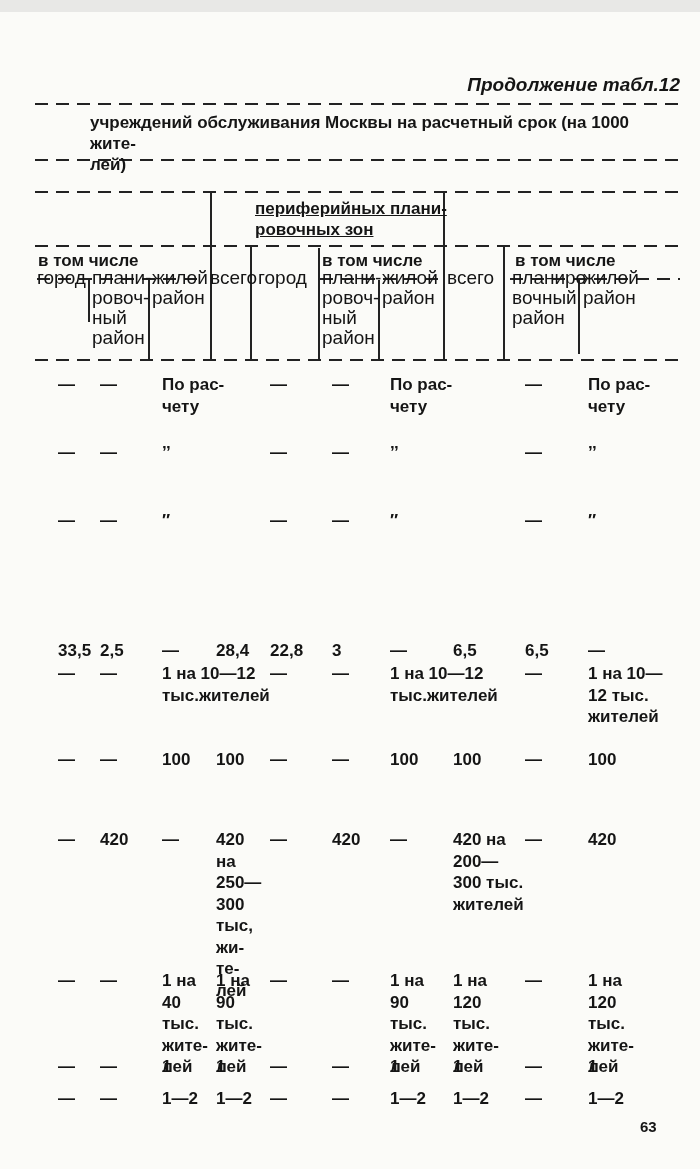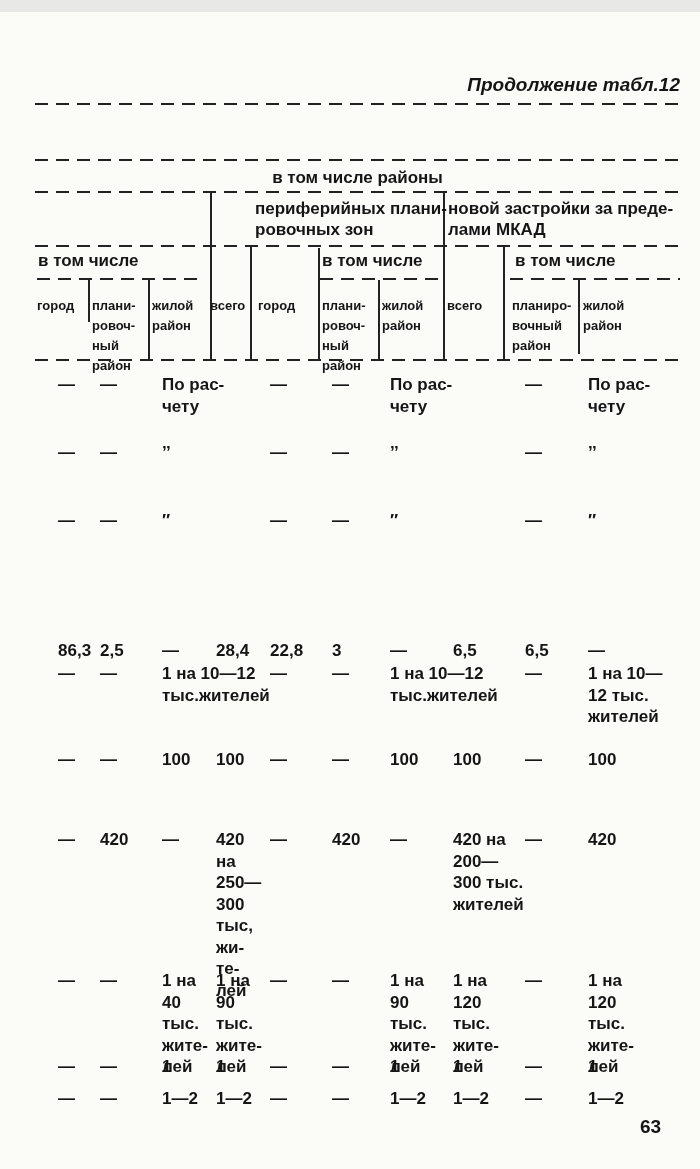--- a/index.html
+++ b/index.html
@@ -6,21 +6,21 @@
   #page{position:relative;width:700px;height:1169px;background:#fbfbf8;margin:12px auto;
         font-family:"Liberation Sans", sans-serif;color:#151515;overflow:hidden;}
   .txt{position:absolute;font-weight:700;font-size:17px;line-height:21px;white-space:pre-line;}
   .title{font-style:italic;font-size:19px;font-weight:700;}
   
   .hdash{position:absolute;height:2px;
          background:repeating-linear-gradient(90deg,#222 0 13px,transparent 13px 21px);}
   
   .vline{position:absolute;width:2px;background:#222;}
   
-  .hcell{position:absolute;top:284px;font-weight:700;font-size:13px;line-height:20px;white-space:pre-line;}
+  .hcell{position:absolute;top:256px;font-weight:400;font-size:19px;line-height:20px;white-space:pre-line;}
   .hc-0{left:37px}.hc-1{left:92px}.hc-2{left:152px}.hc-3{left:210px}.hc-4{left:258px}
   .hc-5{left:322px}.hc-6{left:382px}.hc-7{left:447px}.hc-8{left:512px}.hc-9{left:583px}
   
   .data-row{position:absolute;left:0;width:100%;height:0;}
   .cell{position:absolute;font-weight:700;font-size:17px;line-height:21.5px;white-space:pre-line;}
   .col-0{left:58px}.col-1{left:100px}.col-2{left:162px}.col-3{left:216px}.col-4{left:270px}
   .col-5{left:332px}.col-6{left:390px}.col-7{left:453px}.col-8{left:525px}.col-9{left:588px}
   .row-0{top:362px}.row-1{top:430px}.row-2{top:498px}.row-3{top:628px}.row-4{top:651px}
   .row-5{top:737px}.row-6{top:817px}.row-7{top:958px}.row-8{top:1044px}.row-9{top:1076px}
 </style>
@@ -43,27 +43,26 @@
   <div class="vline" style="left:210px;top:181px;height:166px;"></div>
   <div class="vline" style="left:443px;top:181px;height:166px;"></div>
   <div class="vline" style="left:250px;top:234px;height:113px;"></div>
   <div class="vline" style="left:503px;top:234px;height:113px;"></div>
   <div class="vline" style="left:318px;top:236px;height:111px;"></div>
   <div class="vline" style="left:88px;top:268px;height:42px;"></div>
   <div class="vline" style="left:148px;top:268px;height:79px;"></div>
   <div class="vline" style="left:378px;top:268px;height:79px;"></div>
   <div class="vline" style="left:578px;top:268px;height:74px;"></div>
 
-
-  <div class="txt" style="top:155px;left:35px;width:645px;text-align:center;">в том числе районы</div>
-
-  <div class="txt" style="top:186px;left:255px;">периферийных плани-
+  <div class="txt" style="top:100px;left:90px;width:575px;">учреждений обслуживания Москвы на расчетный срок  (на 1000 жите-
+лей)</div>
+
+
+  <div class="txt" style="top:186px;left:255px;text-decoration:underline;">периферийных плани-
 ровочных зон</div>
-  <div class="txt" style="top:186px;left:448px;">новой застройки за преде-
-лами МКАД</div>
 
   <div class="txt" style="top:238px;left:38px;">в том числе</div>
   <div class="txt" style="top:238px;left:322px;">в том числе</div>
   <div class="txt" style="top:238px;left:515px;">в том числе</div>
 
   <div class="hcell hc-0">город</div>
   <div class="hcell hc-1">плани-
 ровоч-
 ный
 район</div>
@@ -112,21 +111,21 @@
         <div class="cell col-0">—</div>
         <div class="cell col-1">—</div>
         <div class="cell col-2">″</div>
         <div class="cell col-4">—</div>
         <div class="cell col-5">—</div>
         <div class="cell col-6">″</div>
         <div class="cell col-8">—</div>
         <div class="cell col-9">″</div>
       </div>
       <div class="data-row row-3">
-        <div class="cell col-0">86,3</div>
+        <div class="cell col-0">33,5</div>
         <div class="cell col-1">2,5</div>
         <div class="cell col-2">—</div>
         <div class="cell col-3">28,4</div>
         <div class="cell col-4">22,8</div>
         <div class="cell col-5">3</div>
         <div class="cell col-6">—</div>
         <div class="cell col-7">6,5</div>
         <div class="cell col-8">6,5</div>
         <div class="cell col-9">—</div>
       </div>
@@ -229,14 +228,14 @@
         <div class="cell col-3">1—2</div>
         <div class="cell col-4">—</div>
         <div class="cell col-5">—</div>
         <div class="cell col-6">1—2</div>
         <div class="cell col-7">1—2</div>
         <div class="cell col-8">—</div>
         <div class="cell col-9">1—2</div>
       </div>
     </div>
 
-  <div class="txt" style="top:1104px;left:640px;font-size:19px;">63</div>
+  <div class="txt" style="top:1104px;left:640px;font-size:15px;">63</div>
 </div>
 
 </body></html>

